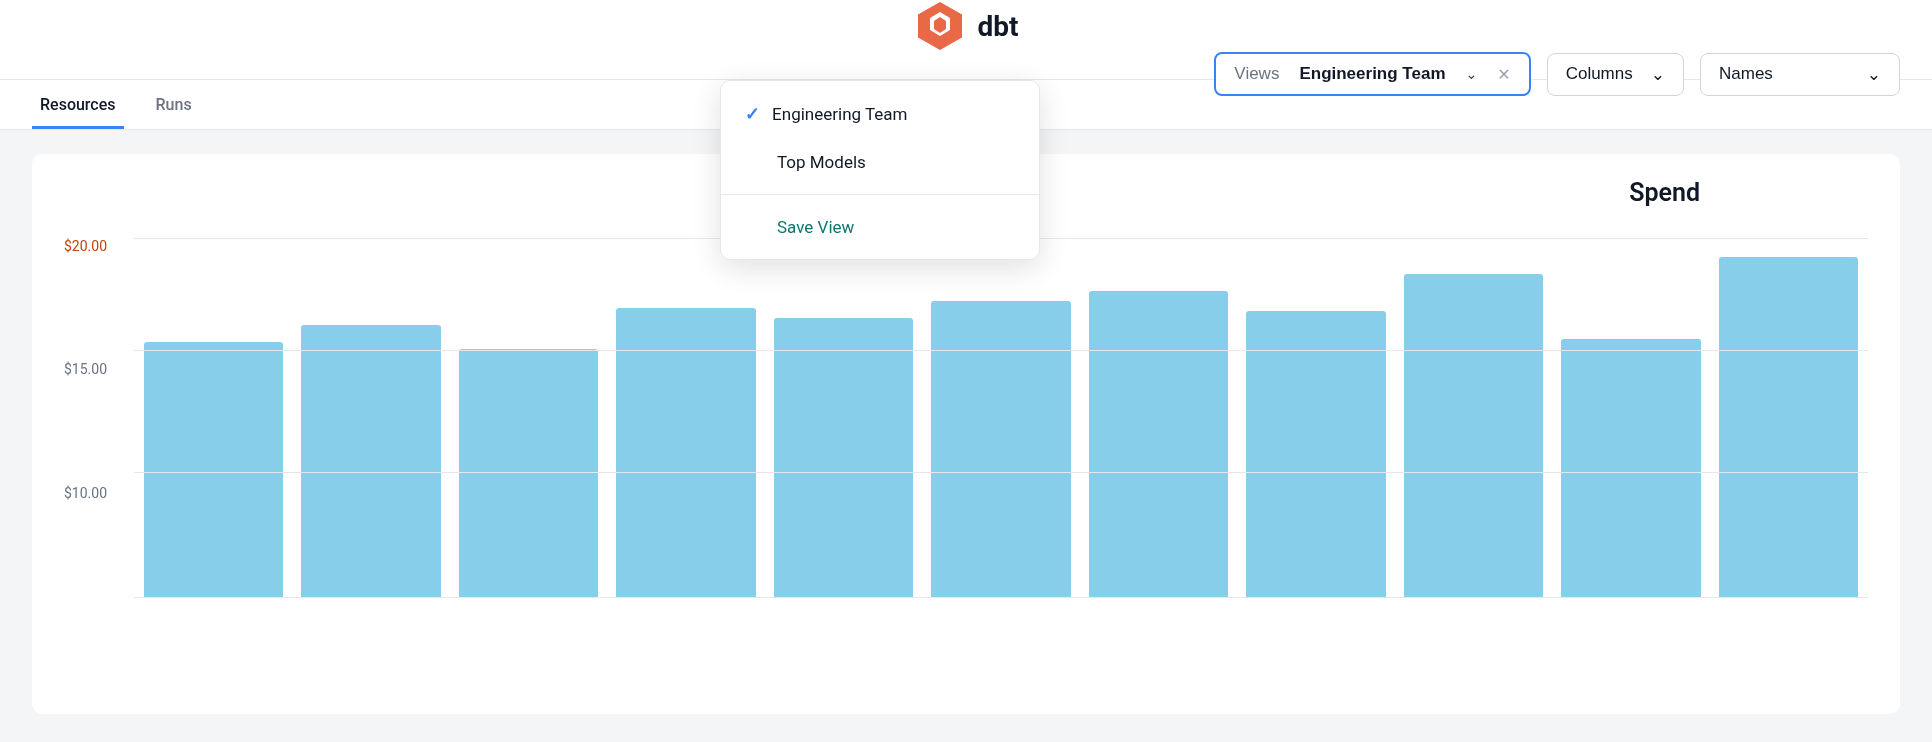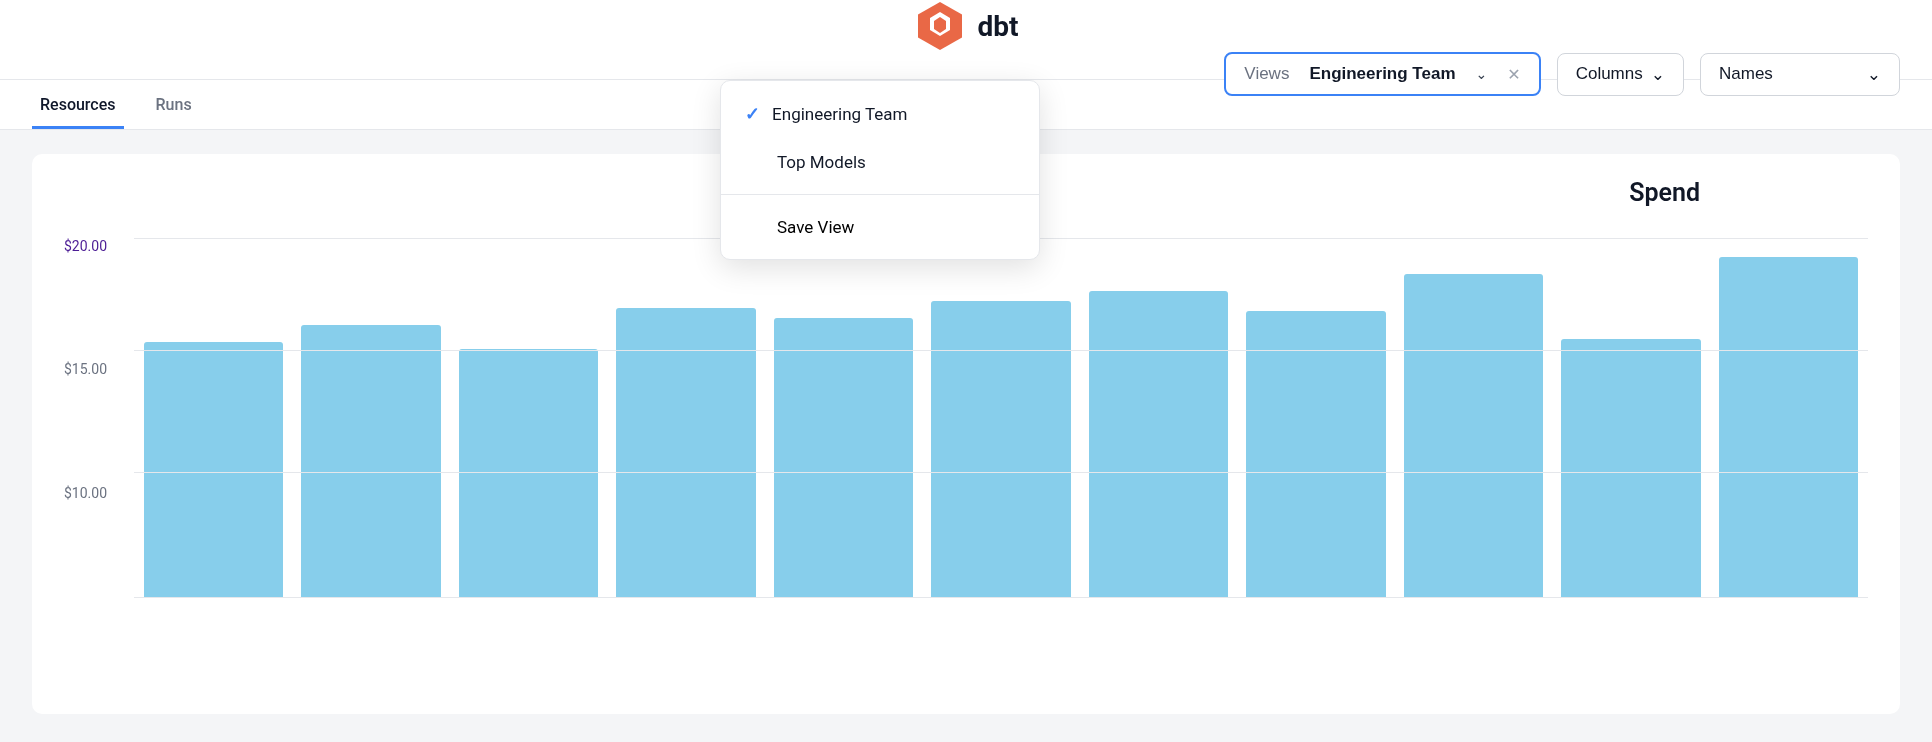--- a/index.html
+++ b/index.html
@@ -77,21 +77,21 @@
 
     .views-button .close-icon {
       color: #9ca3af;
       font-size: 16px;
       cursor: pointer;
     }
 
     .columns-button {
       display: flex;
       align-items: center;
-      gap: 8px;
+      gap: 18px;
       padding: 10px 18px;
       border: 1px solid #d1d5db;
       border-radius: 8px;
       background: #ffffff;
       cursor: pointer;
       font-size: 17px;
       color: #111827;
     }
 
     .names-button {
@@ -208,21 +208,21 @@
       color: #3b82f6;
       font-size: 18px;
       font-weight: 700;
     }
 
     .dropdown-item.no-check {
       padding-left: 56px;
     }
 
     .dropdown-item.muted {
-      color: #000000;
+      color: #0f766e;
     }
   </style>
 </head>
 <body>
 
 <div class="header">
   <div class="logo-area">
 
     <svg class="logo-icon" viewBox="0 0 52 52" fill="none" xmlns="http://www.w3.org/2000/svg">
       <path d="M26 2L48 14.5V37.5L26 50L4 37.5V14.5L26 2Z" fill="#E96846"></path>
@@ -279,21 +279,21 @@
   </div>
 </div>
 
 <div class="main-content">
   <div class="chart-container">
     <span class="spend-title">Spend</span>
 
     <div style="display:flex; margin-top: 50px; height: 400px; position: relative;">
 
       <div style="width:70px; display:flex; flex-direction:column; justify-content:space-between; padding-bottom:20px; padding-top:10px;">
-        <span style="font-size:14px;color:#4c1d95;">$20.00</span>
+        <span style="font-size:14px;color:#c2410c;">$20.00</span>
         <span style="font-size:14px;color:#6b7280;">$15.00</span>
         <span style="font-size:14px;color:#6b7280;">$10.00</span>
         <span style="font-size:14px;color:#6b7280;"></span>
       </div>
 
       <div style="flex:1; position:relative; height:370px; border-bottom:1px solid #e5e7eb;">
 
         <div style="position:absolute;left:0;right:0;top:10px;height:1px;background:#e5e7eb;"></div>
         <div style="position:absolute;left:0;right:0;top:calc(33%);height:1px;background:#e5e7eb;"></div>
         <div style="position:absolute;left:0;right:0;top:calc(66%);height:1px;background:#e5e7eb;"></div>

